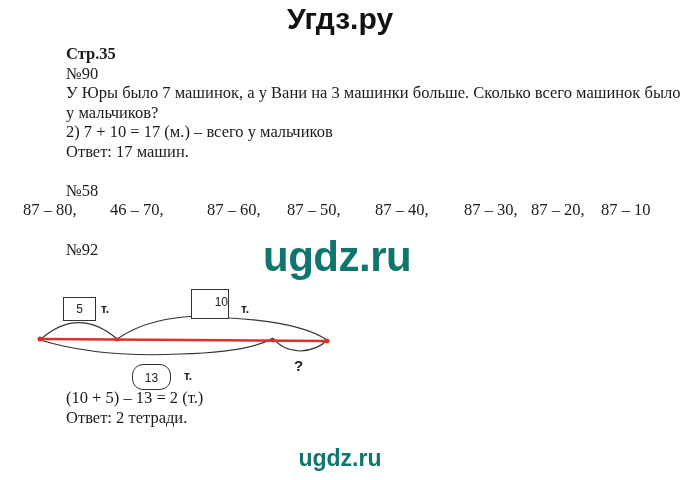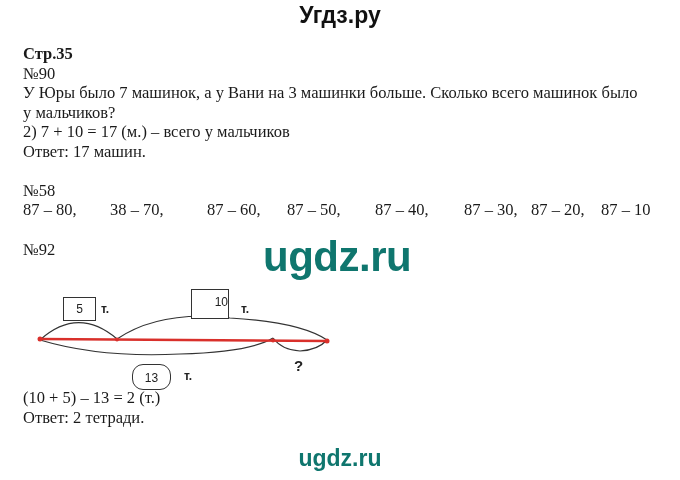--- a/index.html
+++ b/index.html
@@ -1,25 +1,25 @@
 <!DOCTYPE html>
 <html><head>
   <meta charset="utf-8">
   <style>
     html, body { margin: 0; padding: 0; background: #ffffff; }
     body { width: 680px; height: 480px; position: relative; overflow: hidden; color: #111; }
     .site-title {
       position: absolute; left: 0; top: 2px; width: 680px; text-align: center;
-      font-family: "Liberation Sans", sans-serif; font-weight: bold; font-size: 23px; color: #111;
+      font-family: "Liberation Sans", sans-serif; font-weight: bold; font-size: 30px; color: #111;
     }
     .doc {
       position: absolute; left: 23px; top: 44px; width: 650px;
       font-family: "Liberation Serif", serif; font-size: 16.5px; line-height: 19.5px; color: #1a1a1a;
     }
-    .doc .line { white-space: nowrap; }
+    .doc .line { white-space: nowrap; margin-left: 43px; }
     .doc .bold { font-weight: bold; }
     .gap { height: 19.5px; }
     .row91 { position: relative; height: 20px; text-align: right; }
     .row91 span { position: absolute; top: 0; white-space: nowrap; }
     .watermark {
       position: absolute; font-family: "Liberation Sans", sans-serif; font-weight: bold; color: #0f766e;
     }
     .wm-mid { left: 263px; top: 233px; font-size: 42px; letter-spacing: -0.5px; }
     .wm-bottom { left: 0; width: 680px; text-align: center; top: 445px; font-size: 23px; }
     .diagram { position: absolute; left: 0; top: 280px; width: 360px; height: 110px; }
@@ -44,21 +44,21 @@
   <div class="line">У Юры было 7 машинок, а у Вани на 3 машинки больше. Сколько всего машинок было</div>
   <div class="line">у мальчиков?</div>
   <div class="line">2) 7 + 10 = 17 (м.) – всего у мальчиков</div>
   <div class="line">Ответ: 17 машин.</div>
 
   <div class="gap"></div>
 
   <div class="line">№58</div>
   <div class="row91">
     <span style="left:0px">87 – 80,</span>
-    <span style="left:87px">38 – 70,</span>
+    <span style="left:87px">46 – 70,</span>
     <span style="left:184px">87 – 60,</span>
     <span style="left:264px">87 – 50,</span>
     <span style="left:352px">87 – 40,</span>
     <span style="left:441px">87 – 30,</span>
     <span style="left:508px">87 – 20,</span>
     <span style="left:578px">87 – 10</span>
   </div>
 
   <div class="gap"></div>
 

